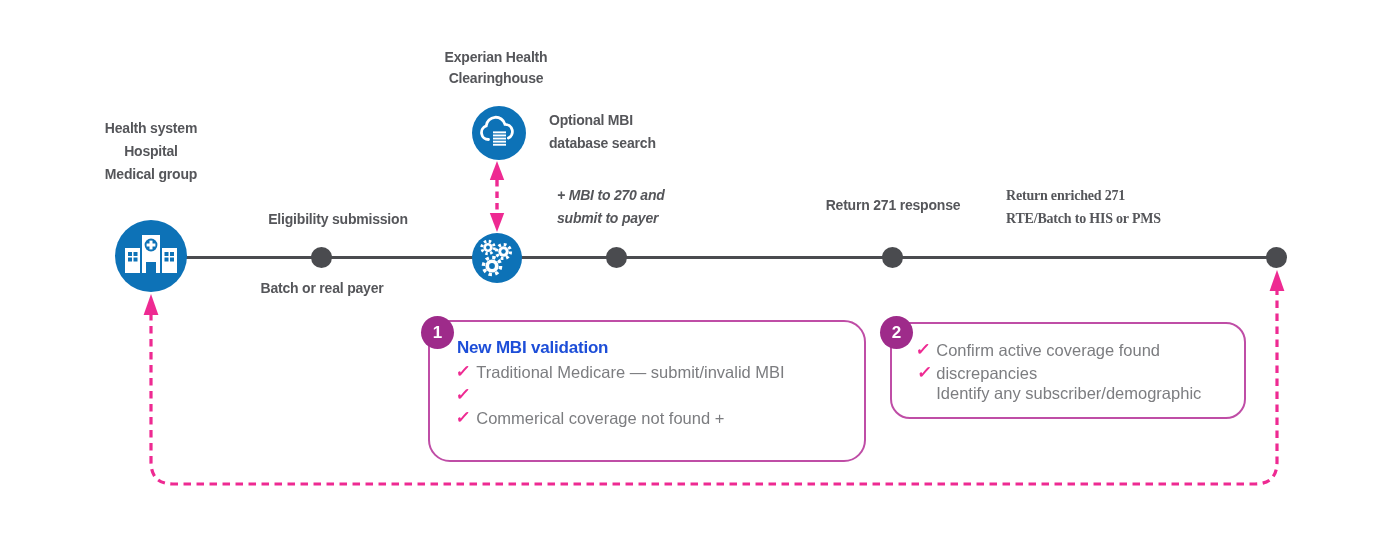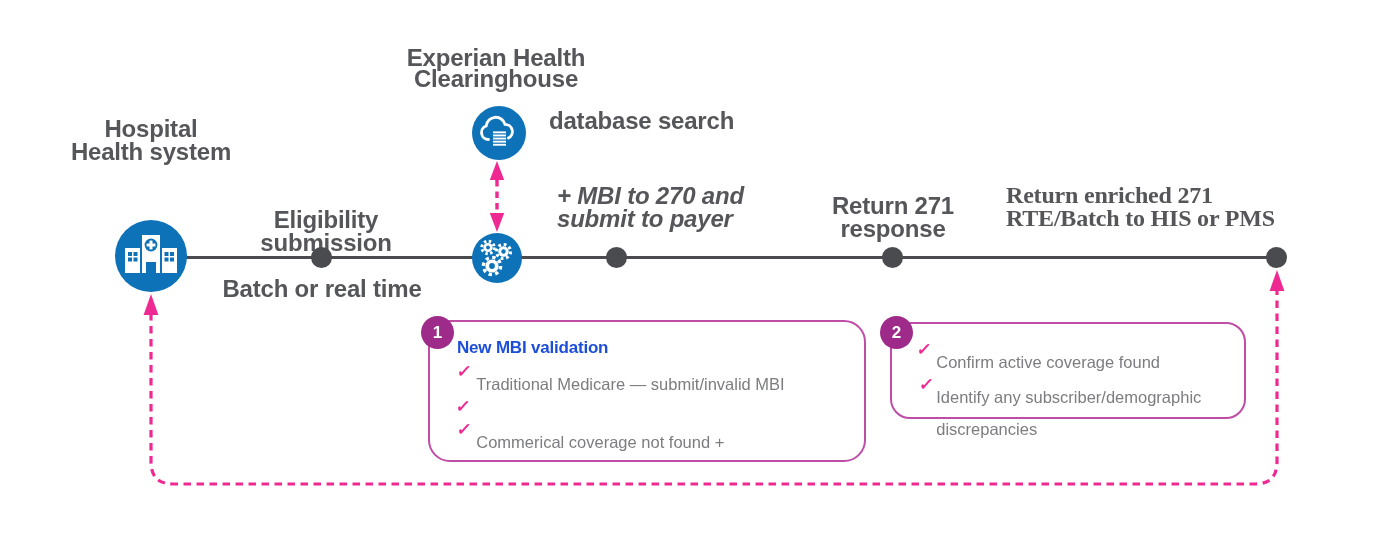--- a/index.html
+++ b/index.html
@@ -3,21 +3,21 @@
 <meta charset="utf-8">
 <style>
   html,body{margin:0;padding:0;}
   body{
     width:1378px;height:538px;position:relative;background:#ffffff;
     font-family:"Liberation Sans", sans-serif;overflow:hidden;
   }
   
   .lbl{
     position:absolute;font-weight:bold;color:#55565a;
-    font-size:24px;line-height:23px;letter-spacing:-0.2px;
+    font-size:14px;line-height:23px;letter-spacing:-0.2px;
   }
   .center{text-align:center;}
   .ln{display:block;}
   
   .tl-line{position:absolute;left:151px;top:256px;width:1126px;height:3px;background:#4a4b4f;}
   .dot{position:absolute;width:21px;height:21px;border-radius:50%;background:#4a4b4f;}
   
   .node{position:absolute;}
   .node svg{display:block;}
   
@@ -30,47 +30,49 @@
     margin:0 0 4px 1px;letter-spacing:-0.2px;
   }
   .item{
     display:flex;gap:6px;margin-bottom:3px;
     font-size:16.5px;line-height:20px;color:#7c7d80;
   }
   .chk{
     color:#ee2a92;font-weight:bold;font-size:17px;line-height:20px;
     flex:0 0 14px;transform:skewX(-8deg);
   }
-  .itxt span{display:block;margin-top:12px;}
+  .itxt span{display:block;}
   .badge{
     position:absolute;width:33px;height:33px;border-radius:50%;
     background:#9e2b8a;color:#ffffff;font-weight:bold;font-size:17px;
     display:flex;align-items:center;justify-content:center;z-index:3;
   }
   .overlay{position:absolute;left:0;top:0;width:1378px;height:538px;pointer-events:none;z-index:2;}
 </style>
 </head>
 <body>
 
 <div class="lbl center" style="left:56px;top:117px;width:190px;">
+  <span class="ln">Health system</span>
   <span class="ln">Hospital</span>
-  <span class="ln">Health system</span>
+  <span class="ln">Medical group</span>
 </div>
 
 <div class="lbl center" style="left:396px;top:47px;width:200px;line-height:21px;">
   <span class="ln">Experian Health</span>
   <span class="ln">Clearinghouse</span>
 </div>
 
 <div class="lbl" style="left:549px;top:109px;">
+  <span class="ln">Optional MBI</span>
   <span class="ln">database search</span>
 </div>
 
-<div class="lbl center" style="left:226px;top:208px;width:200px;">Eligibility submission</div>
-<div class="lbl center" style="left:222px;top:277px;width:200px;">Batch or real time</div>
+<div class="lbl center" style="left:238px;top:208px;width:200px;">Eligibility submission</div>
+<div class="lbl center" style="left:222px;top:277px;width:200px;">Batch or real payer</div>
 
 <div class="lbl" style="left:557px;top:184px;font-style:italic;">
   <span class="ln">+ MBI to 270 and</span>
   <span class="ln">submit to payer</span>
 </div>
 
 <div class="lbl center" style="left:793px;top:194px;width:200px;">Return 271 response</div>
 
 <div class="lbl" style="left:1006px;top:184px;font-family:Liberation Serif, serif;">
   <span class="ln">Return enriched 271</span>
@@ -174,18 +176,18 @@
 <div class="callout" style="left:890px;top:322px;width:356px;height:97px;border-radius:20px;padding:16px 14px 0 24px;">
   <div class="item">
     <span class="chk">✓</span>
     <div class="itxt">
         <span>Confirm active coverage found</span>
       </div>
   </div>
   <div class="item">
     <span class="chk">✓</span>
     <div class="itxt">
+      <span>discrepancies</span>
       <span>Identify any subscriber/demographic</span>
-      <span>discrepancies</span>
     </div>
   </div>
 </div>
 <div class="badge" style="left:880px;top:316px;">2</div>
 
 </body></html>

